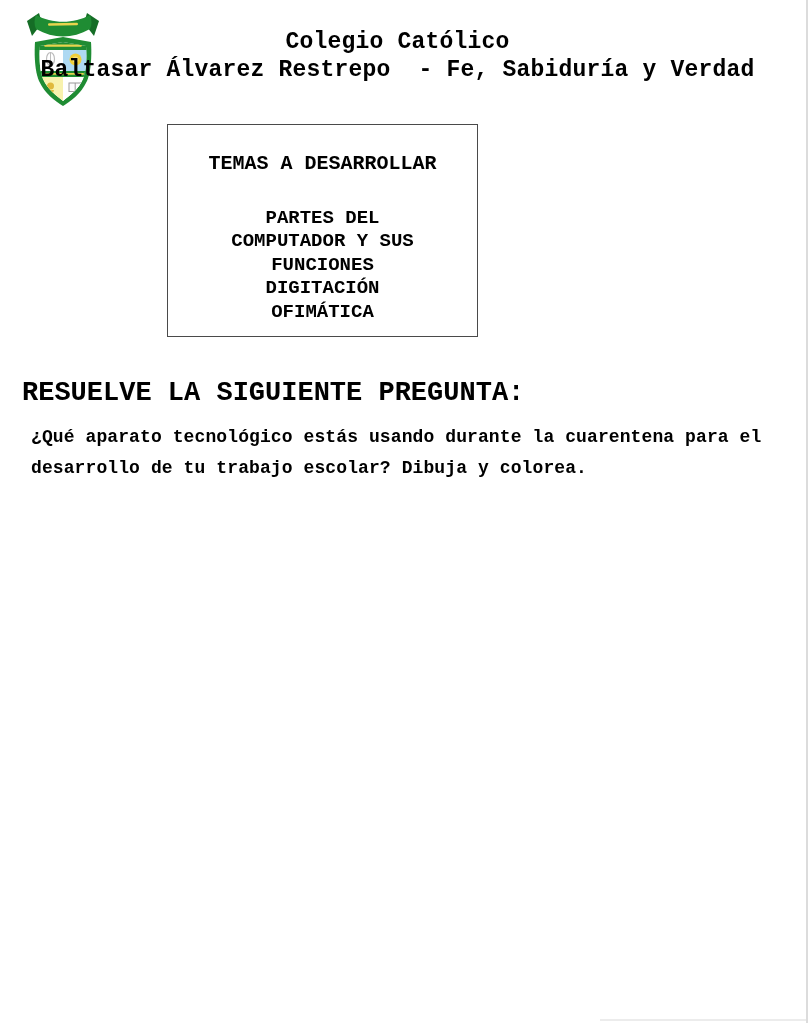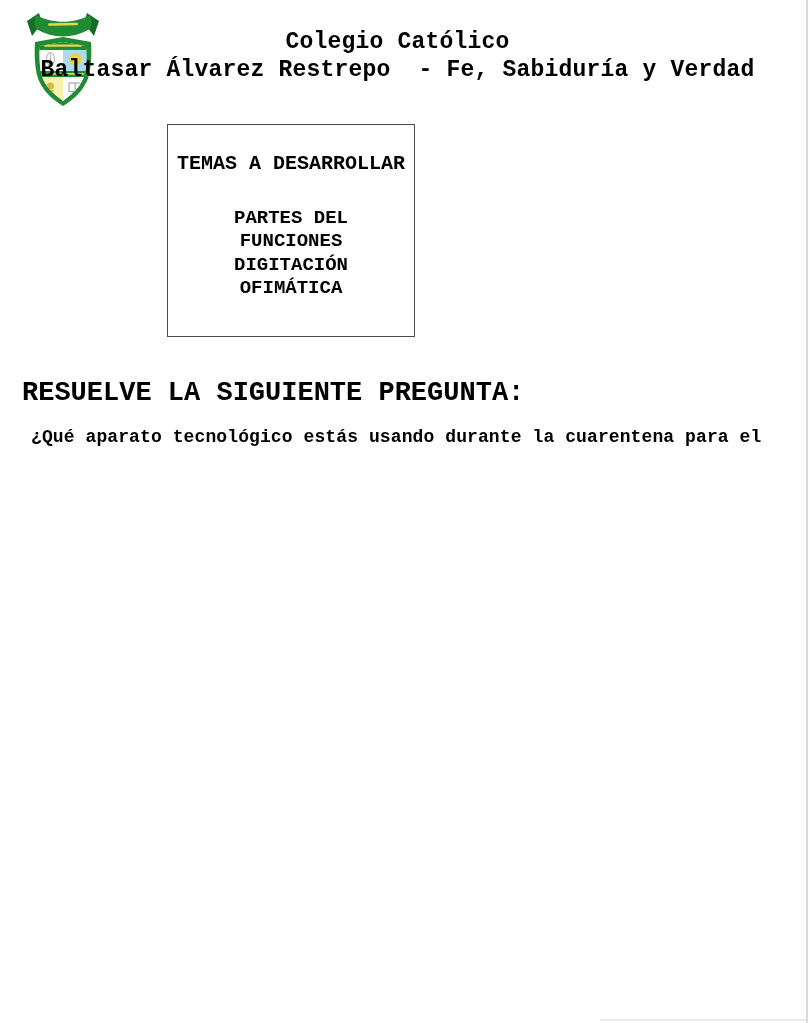--- a/index.html
+++ b/index.html
@@ -34,21 +34,21 @@
     line-height: 27.5px;
     letter-spacing: 0.2px;
   }
   .header-line2 {
     white-space: pre-wrap;
   }
   .topics-box {
     position: absolute;
     left: 167px;
     top: 124px;
-    width: 248px;
+    width: 311px;
     height: 213px;
     box-sizing: border-box;
     border: 1px solid #4a4a4a;
     text-align: center;
     padding-top: 27px;
     font-size: 19px;
     line-height: 23.5px;
   }
   .topics-title {
     font-size: 20px;
@@ -135,29 +135,31 @@
   </svg>
 
   <div class="header-text">
     <div>Colegio Católico</div>
     <div class="header-line2">Baltasar Álvarez Restrepo  - Fe, Sabiduría y Verdad</div>
   </div>
 
   <div class="topics-box">
     <div class="topics-title">TEMAS A DESARROLLAR</div>
     <div>PARTES DEL</div>
+    <div>COMPUTADOR Y SUS</div>
     <div>FUNCIONES</div>
     <div>DIGITACIÓN</div>
     <div>OFIMÁTICA</div>
   </div>
 
   <div class="instruction">RESUELVE LA SIGUIENTE PREGUNTA:</div>
 
   <div class="question question-1">
     <div>¿Qué aparato tecnológico estás usando durante la cuarentena para el</div>
+    <div>desarrollo de tu trabajo escolar? Dibuja y colorea.</div>
   </div>
 
   <div style="position:absolute;left:0;top:480px;width:811px;height:215px;"></div>
 
 
   <div class="edge-right"></div>
   <div class="edge-bottom"></div>
 
 </div>
 

